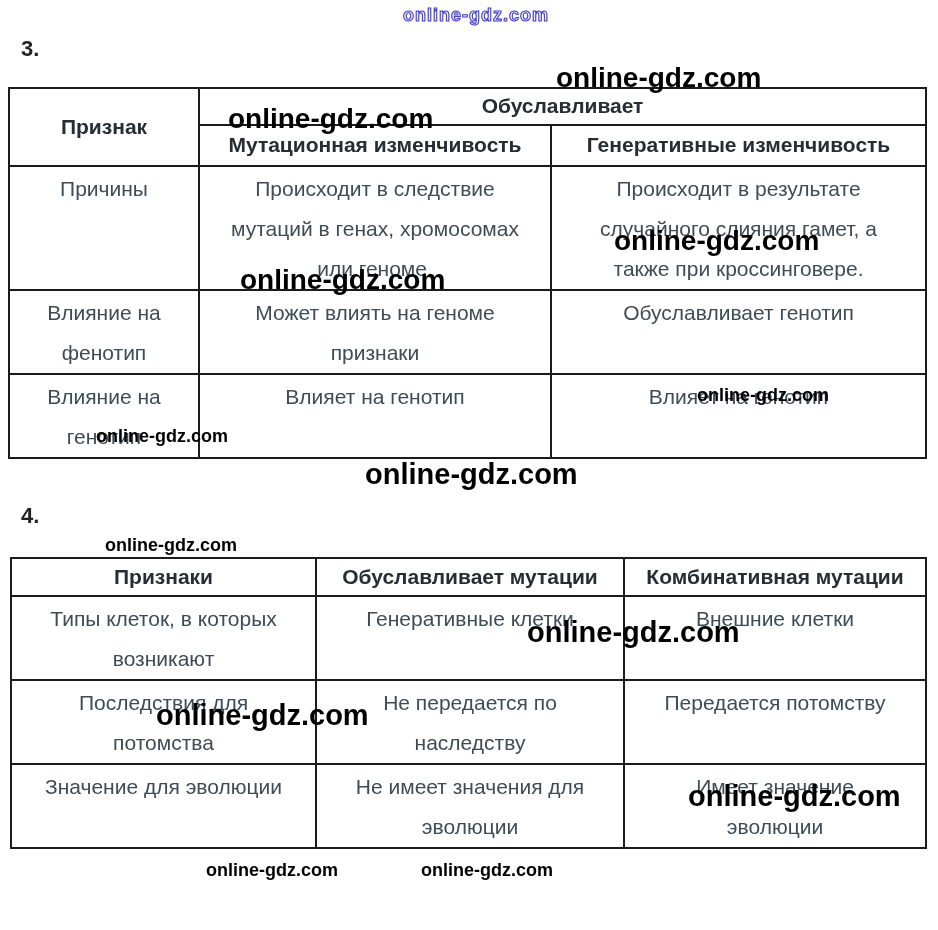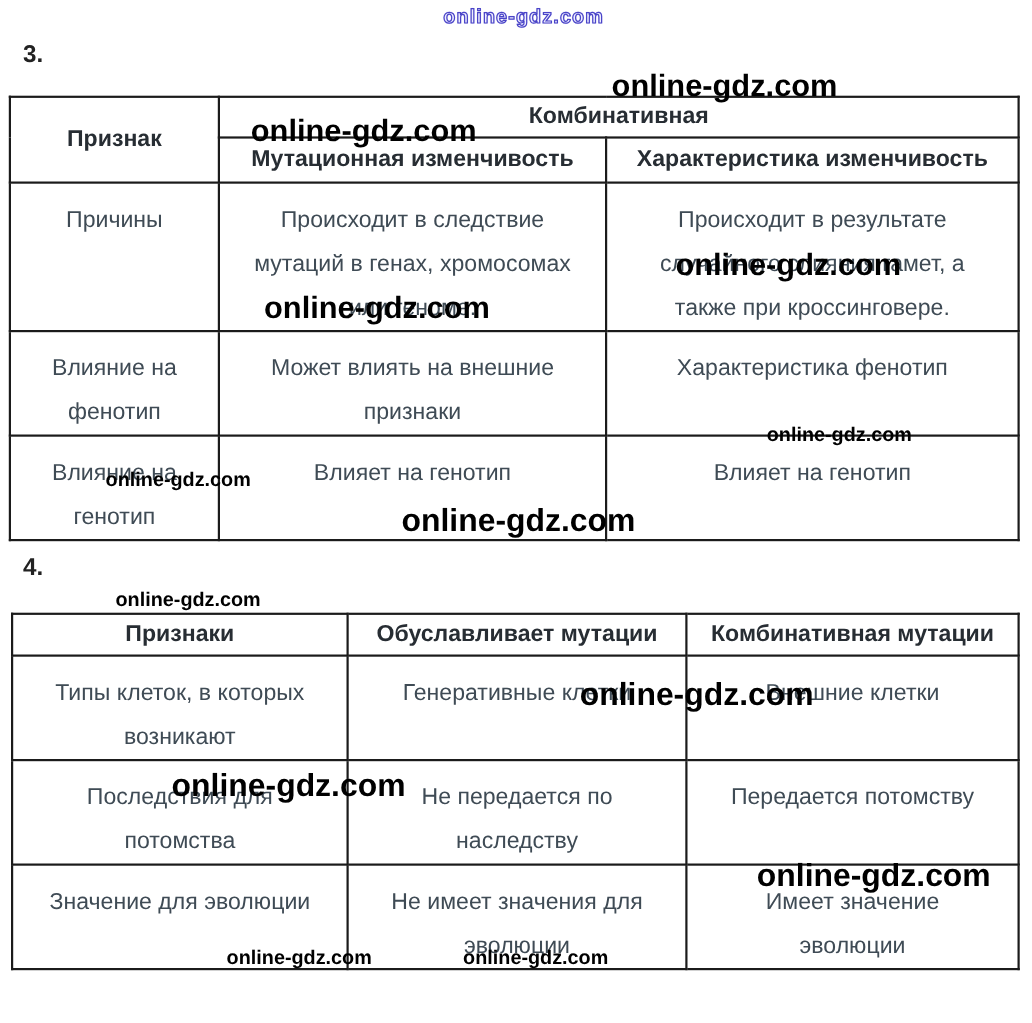--- a/index.html
+++ b/index.html
@@ -42,21 +42,21 @@
     font-size: 21px;
     color: #272d33;
     vertical-align: middle;
     line-height: 1.15;
   }
   td.body {
     font-size: 21px;
     color: #3f4b55;
     vertical-align: top;
     line-height: 40px;
-    padding-top: 13px;
+    padding-top: 2px;
     white-space: pre-line;
   }
 
   
   .wm {
     position: absolute;
     font-weight: 700;
     color: #000000;
     line-height: 1;
     z-index: 5;
@@ -100,41 +100,41 @@
 
   <table class="t1">
     <colgroup>
       <col style="width:190px">
       <col style="width:352px">
       <col style="width:375px">
     </colgroup>
     <tbody>
         <tr style="height:37px">
       <td class="hdr" rowspan="2">Признак</td>
-      <td class="hdr" colspan="2">Комбинативная</td>
+      <td class="hdr" colspan="2">Обуславливает</td>
     </tr>
     <tr style="height:41px">
       <td class="hdr">Мутационная изменчивость</td>
-      <td class="hdr">Характеристика изменчивость</td>
+      <td class="hdr">Генеративные изменчивость</td>
     </tr>
     <tr style="height:118px">
       <td class="body">Причины</td>
       <td class="body">Происходит в следствие
 мутаций в генах, хромосомах
 или геноме.</td>
       <td class="body">Происходит в результате
 случайного слияния гамет, а
 также при кроссинговере.</td>
     </tr>
     <tr style="height:82px">
       <td class="body">Влияние на
 фенотип</td>
-      <td class="body">Может влиять на внешние
+      <td class="body">Может влиять на геноме
 признаки</td>
-      <td class="body">Характеристика фенотип</td>
+      <td class="body">Обуславливает генотип</td>
     </tr>
     <tr style="height:75px">
       <td class="body">Влияние на
 генотип</td>
       <td class="body">Влияет на генотип</td>
       <td class="body">Влияет на генотип</td>
     </tr>
   </tbody>
     </table>
 

